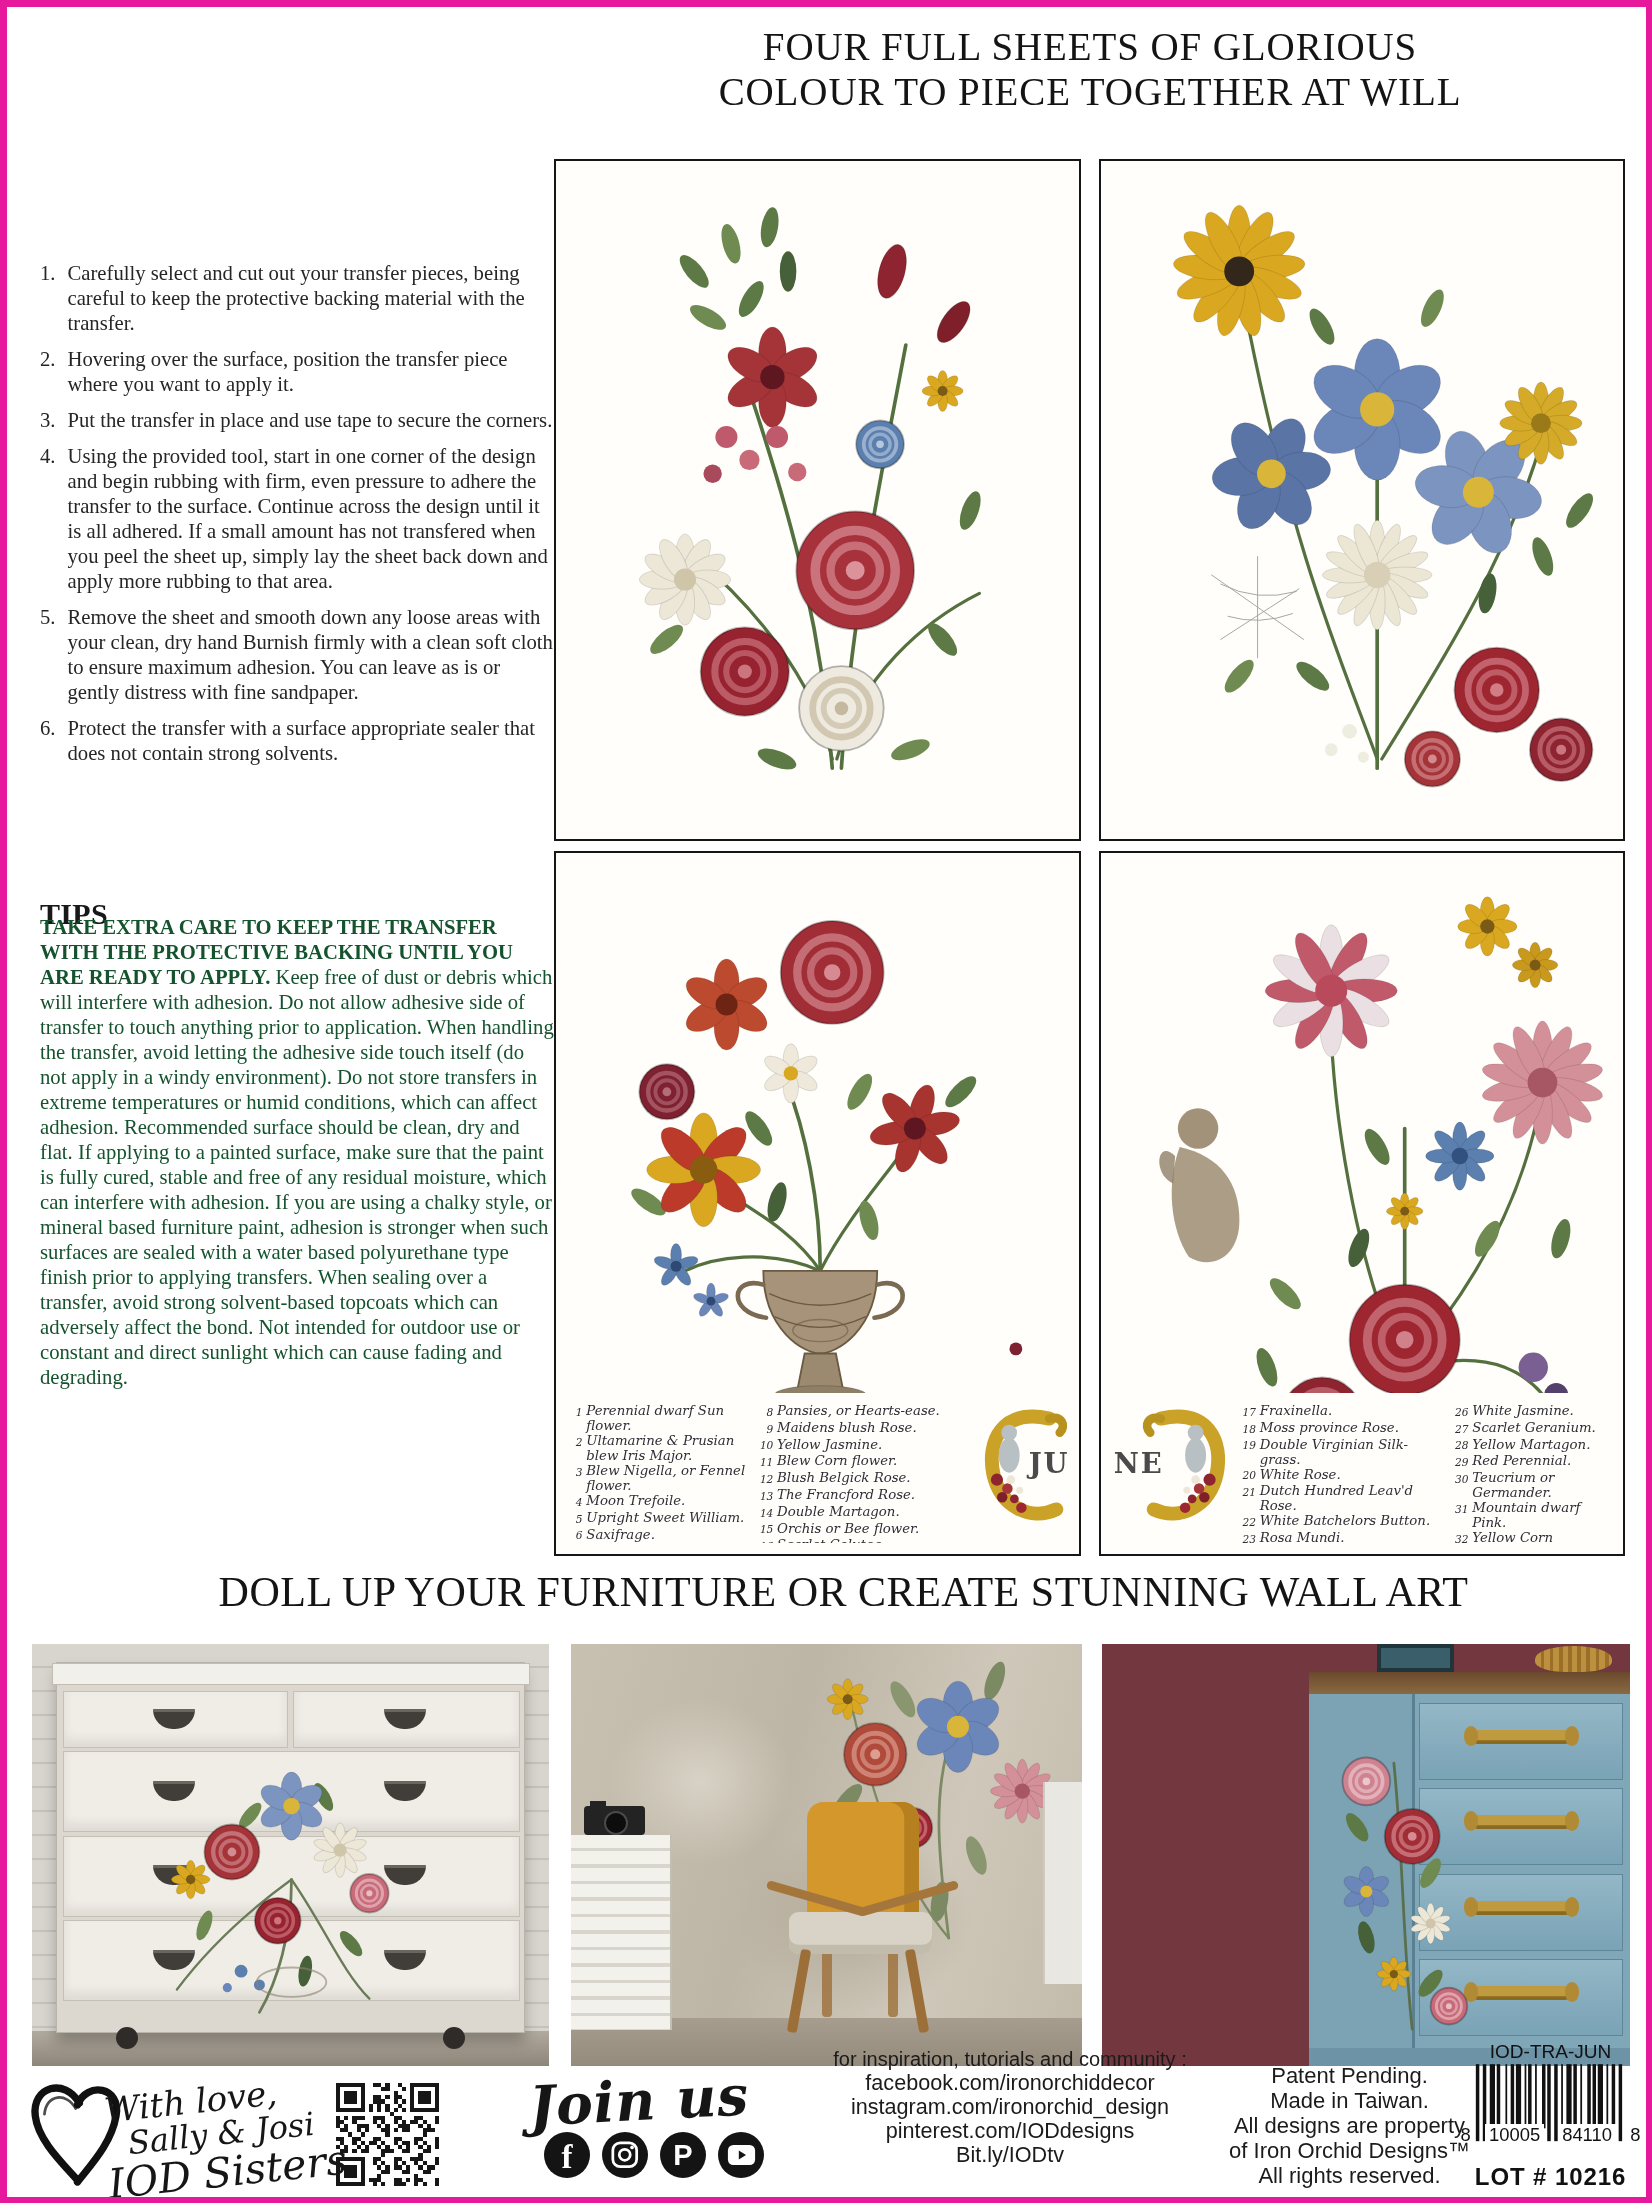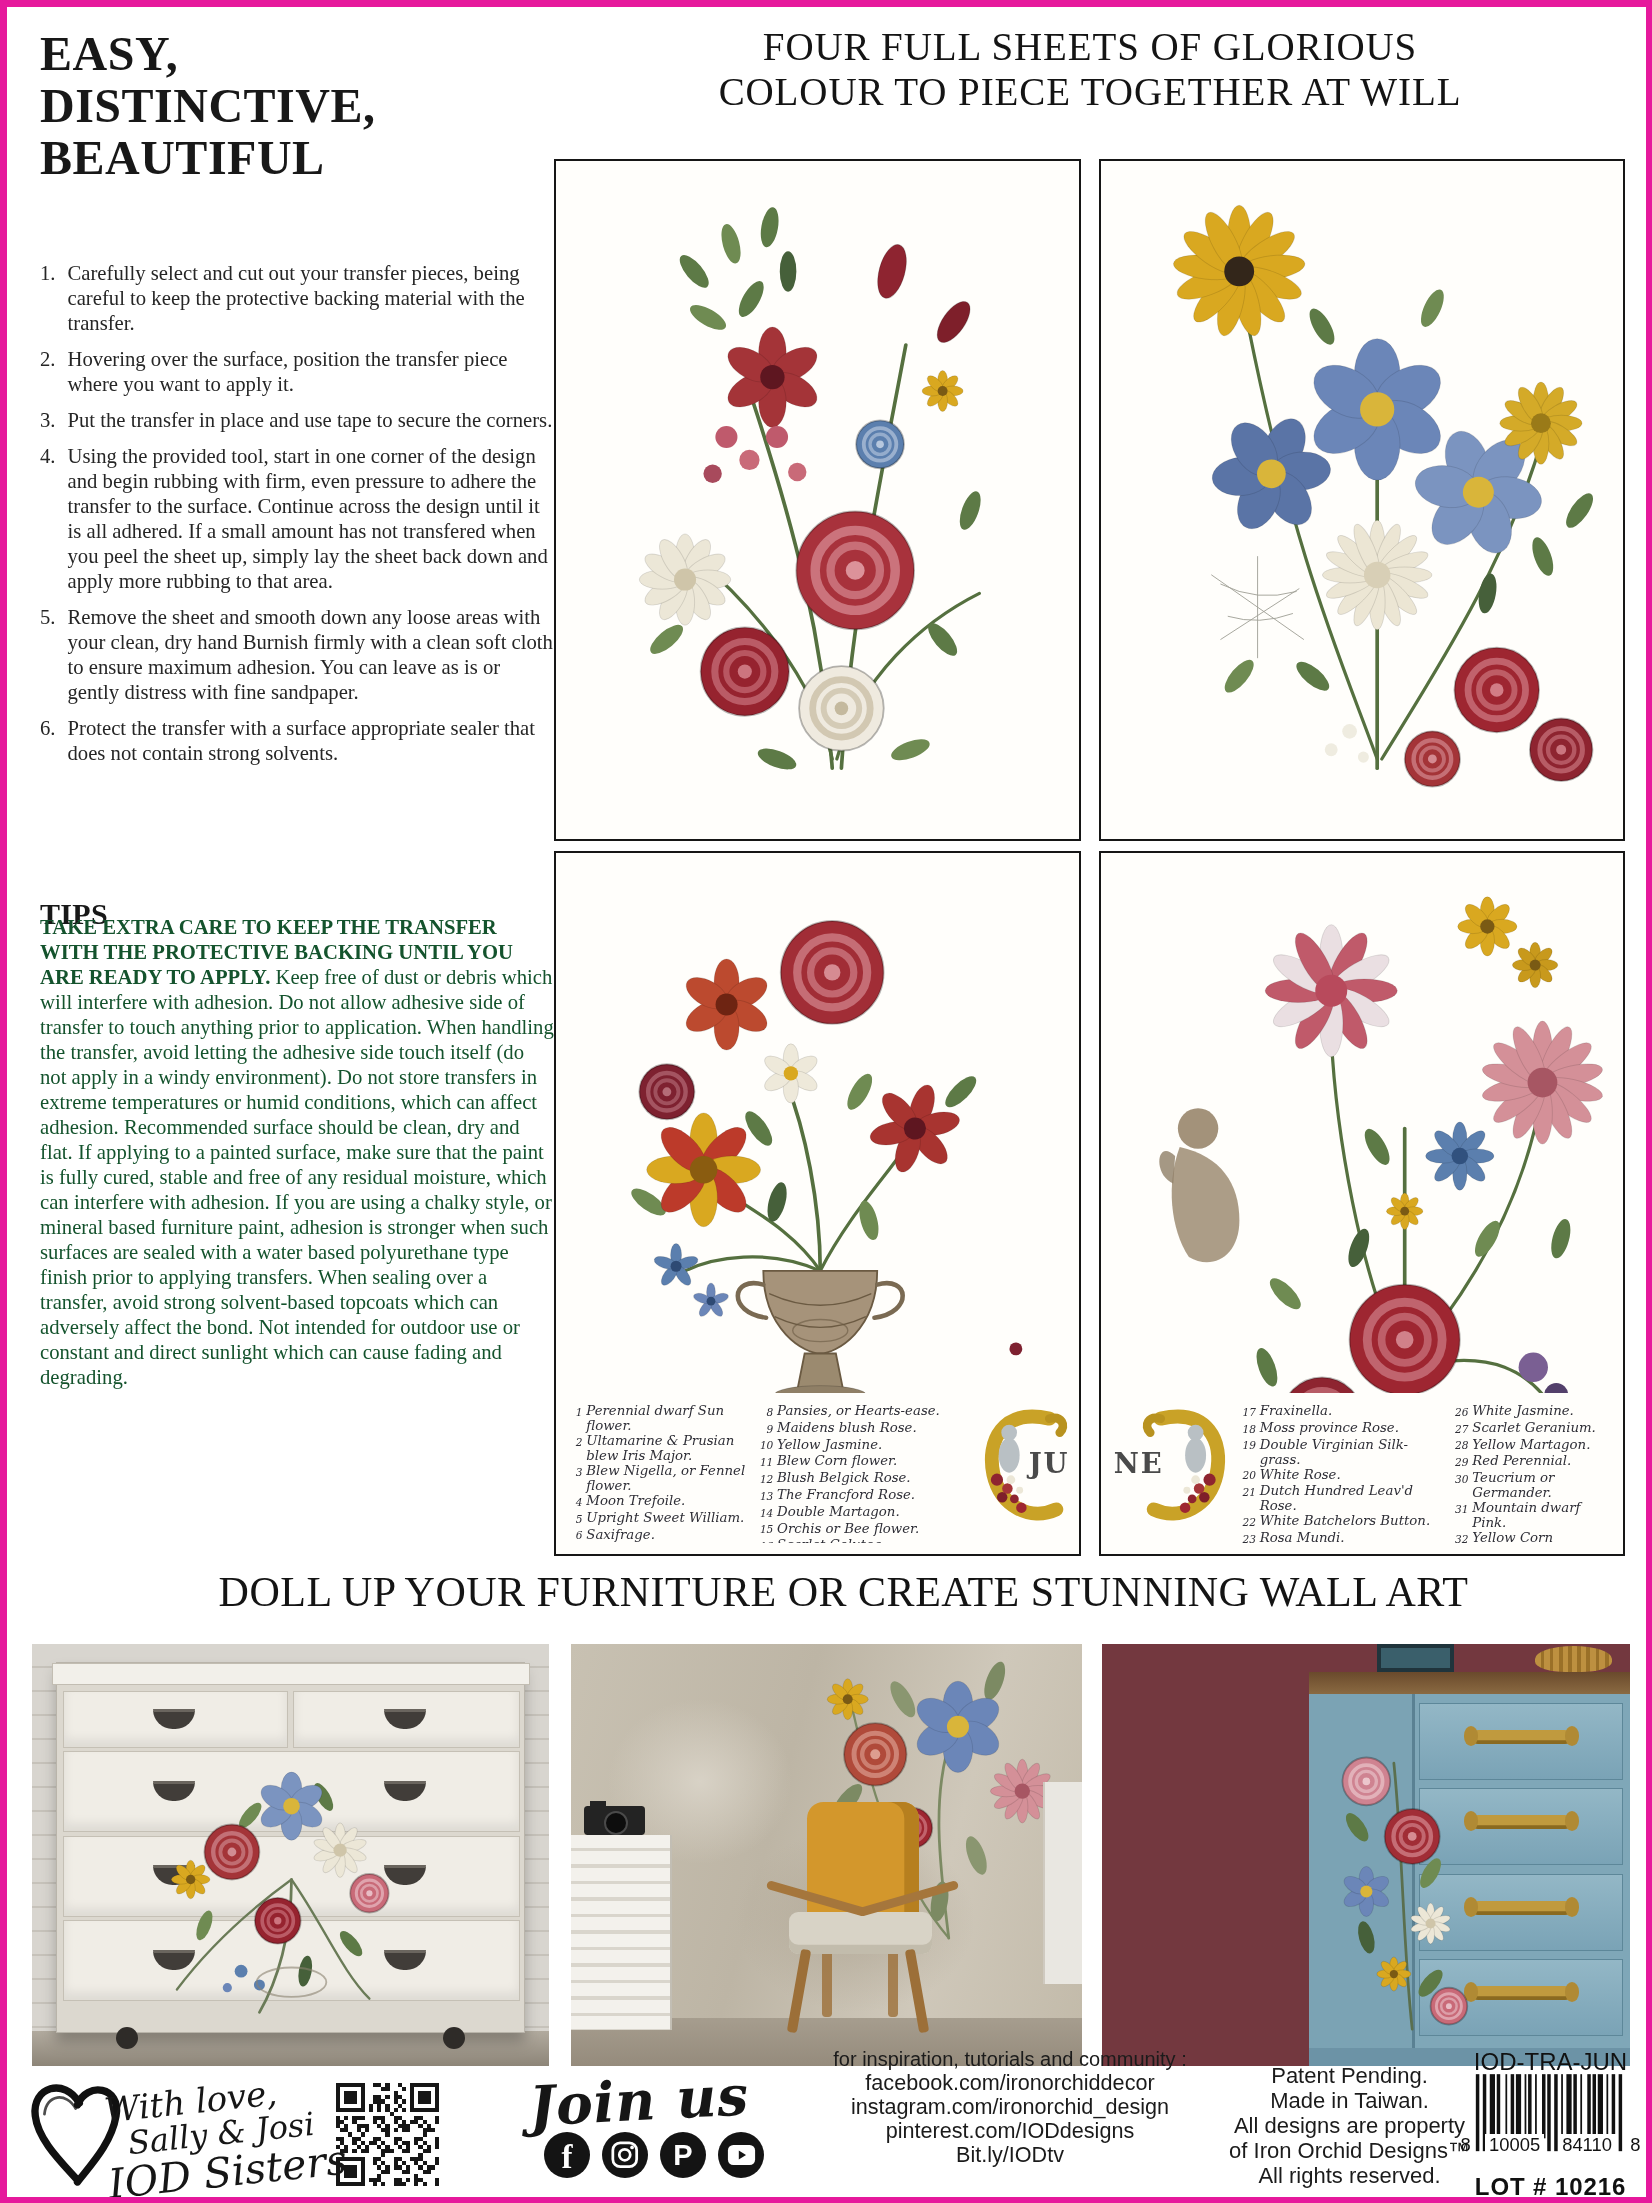--- a/index.html
+++ b/index.html
@@ -123,37 +123,32 @@
      font-family:"Liberation Sans","DejaVu Sans",sans-serif;color:#1b1b1b;}
   .comm-intro{font-size:20px;line-height:23px;}
   .comm-site{font-size:35px;line-height:39px;letter-spacing:0.5px;}
   .comm-link{font-size:21.6px;line-height:24px;}
 
   .legal{position:absolute;left:1210px;top:2063px;width:279px;text-align:center;
      font-family:"Liberation Sans","DejaVu Sans",sans-serif;font-size:22px;line-height:25px;color:#1b1b1b;}
 
   .barcode-wrap{position:absolute;left:1466px;top:2042px;width:169px;text-align:center;
      font-family:"Liberation Sans","DejaVu Sans",sans-serif;color:#111;}
-  .barcode-sku{font-size:24px;line-height:20px;margin-bottom:1.8px;margin-top:10px;}
+  .barcode-sku{font-size:19px;line-height:20px;margin-bottom:1.8px;}
   .barcode-digits{display:flex;justify-content:space-between;width:180px;margin:-24px 0 0 -5.5px;font-size:18.4px;position:relative;}
   .bd-group{background:#fff;padding:0 3.7px;}
   .bd-side{align-self:flex-end;}
   .barcode-lot{font-size:24px;letter-spacing:0.9px;margin-top:17px;font-weight:bold;}
 </style>
 </head>
 <body>
 
 <div class="page">
   <div class="frame"></div>
 
-  <div class="title">
-    <div>EASY,</div>
-    <div>DISTINCTIVE,</div>
-    <div>BEAUTIFUL</div>
-  </div>
   <div id="instructions-list">
       <div class="instr-item">
         <span class="instr-num">1.</span>
         <span class="instr-txt">Carefully select and cut out your transfer pieces, being careful to keep the protective backing material with the transfer.</span>
       </div>
       <div class="instr-item">
         <span class="instr-num">2.</span>
         <span class="instr-txt">Hovering over the surface, position the transfer piece where you want to apply it.</span>
       </div>
       <div class="instr-item">

